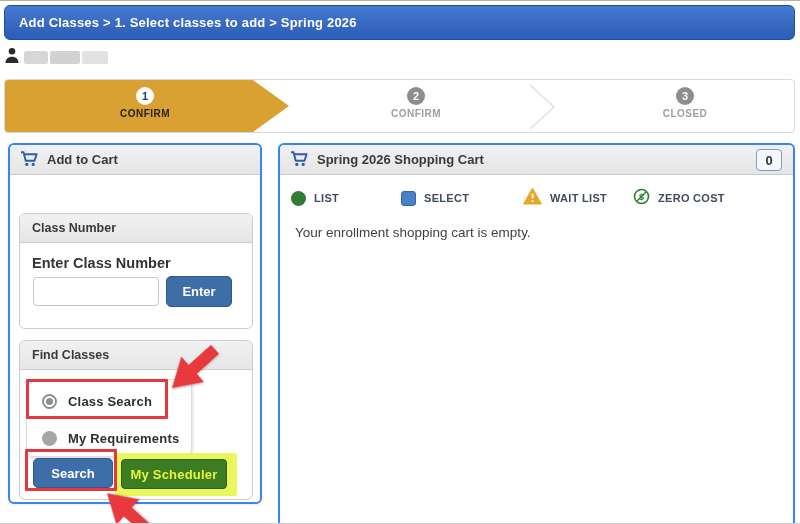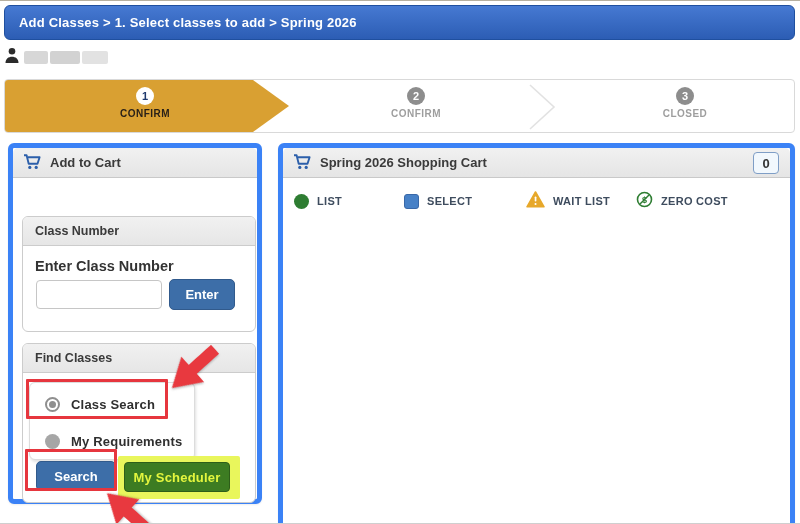--- a/index.html
+++ b/index.html
@@ -46,21 +46,21 @@
     font-size:11px; font-weight:bold;
   }
   .step-1 .step-circle { background:#fff; color:#1f3a6e; }
   .step-2 .step-circle, .step-3 .step-circle { background:#8d8d8d; color:#fff; }
   .step-label { font-size:10px; font-weight:bold; letter-spacing:.5px; }
   .step-1 .step-label { color:#2a2118; }
   .step-2 .step-label, .step-3 .step-label { color:#9e9e9e; }
   .step-sep { position:absolute; left:524px; top:4px; }
 
   
-  .panel { position:absolute; background:#fff; border:5px solid #3b82f6; border-radius:6px; box-shadow:0 1px 2px rgba(0,0,0,.07); }
+  .panel { position:absolute; background:#fff; border:2px solid #3b82f6; border-radius:6px; box-shadow:0 1px 2px rgba(0,0,0,.07); }
   .panel-header {
     height:30px; background:linear-gradient(#f1f1f1,#e5e5e5);
     border-bottom:1px solid #c9c9c9; border-radius:5px 5px 0 0;
     display:flex; align-items:center; padding:0 10px;
     font-size:13px; font-weight:bold; color:#3a3a3a;
   }
   .panel-header .hdr-title { margin-left:8px; }
   .subbox { position:absolute; left:9px; width:234px; background:#fff; border:1px solid #cccccc; border-radius:6px; }
   .subbox-header {
     height:29px; background:linear-gradient(#f1f1f1,#e6e6e6);
@@ -250,20 +250,21 @@
       <span>
         <svg width="17" height="17" viewBox="0 0 17 17">
           <circle cx="8.5" cy="8.5" r="7" fill="none" stroke="#2e7d32" stroke-width="1.6"></circle>
           <text x="8.5" y="11.6" font-size="9" font-weight="bold" fill="#2e7d32" text-anchor="middle" font-family="Liberation Sans, sans-serif">$</text>
           <line x1="4" y1="13" x2="13" y2="4" stroke="#2e7d32" stroke-width="1.4"></line>
         </svg>
       </span>
       <span class="legend-label">ZERO COST</span>
     </div>
 
+    <div class="empty-msg">Your enrollment shopping cart is empty.</div>
   </div>
 
   <div class="anno-box anno-box-classsearch"></div>
   <div class="anno-box anno-box-search"></div>
 
   <div class="anno-arrow arrow-top">
     <svg width="34" height="58" viewBox="0 0 34 58">
       <path d="M11 0 h12 v30 h11 L17 58 L0 30 h11 z" fill="#e8393f"></path>
     </svg>
   </div>

